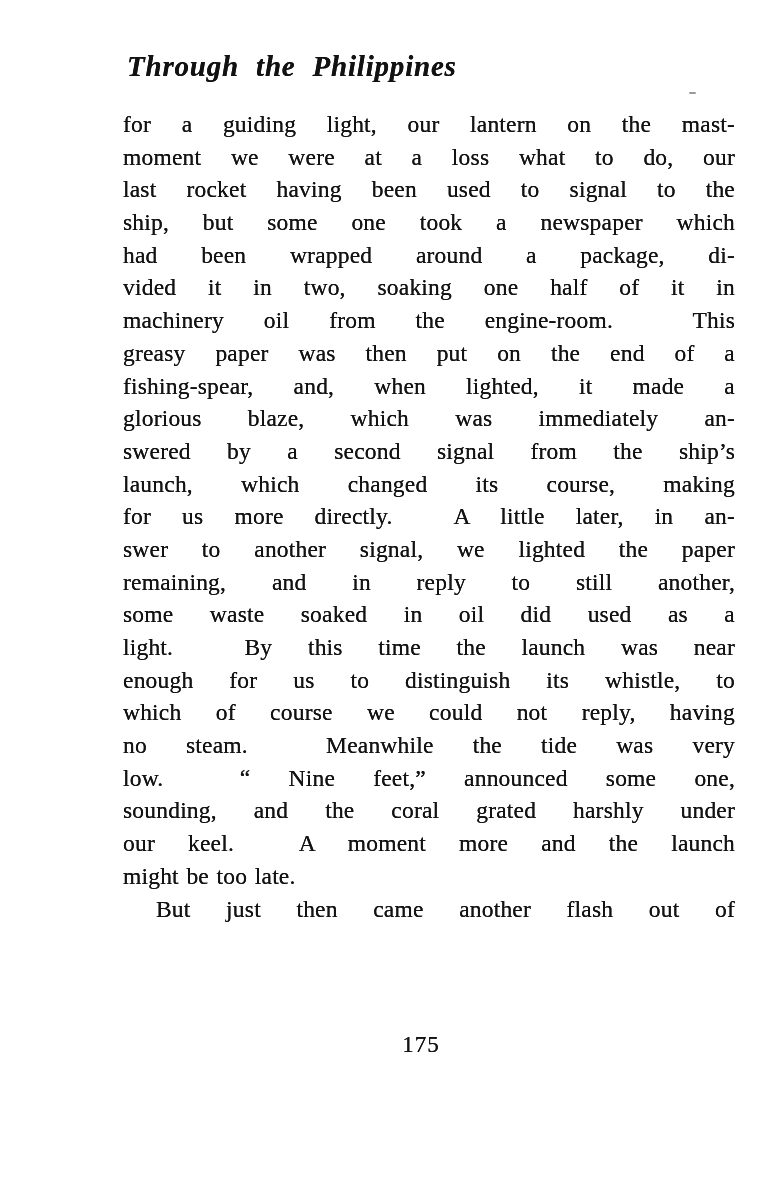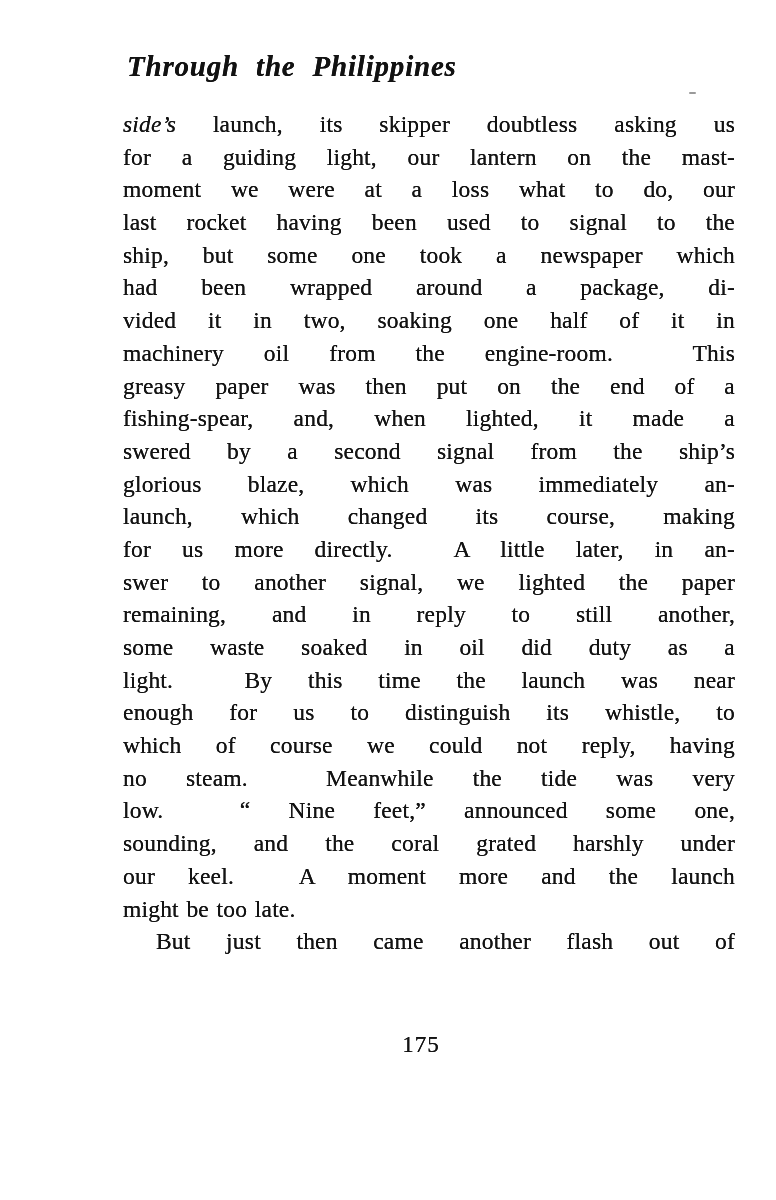--- a/index.html
+++ b/index.html
@@ -81,37 +81,36 @@
 </head>
 <body>
 
 <div class="page">
 
   <div class="running-header">Through the Philippines</div>
 
   <div class="print-speck"></div>
 
   <div class="body-text">
-      <div class="line"><span class="it">side’s</span><span> launch, its skipper doubtless asking us</span></div>
       <div class="line"><span>for a guiding light, our lantern on the mast-</span></div>
       <div class="line"><span>moment we were at a loss what to do, our</span></div>
       <div class="line"><span>last rocket having been used to signal to the</span></div>
       <div class="line"><span>ship, but some one took a newspaper which</span></div>
       <div class="line"><span>had been wrapped around a package, di-</span></div>
       <div class="line"><span>vided it in two, soaking one half of it in</span></div>
       <div class="line"><span>machinery oil from the engine-room.&nbsp; This</span></div>
       <div class="line"><span>greasy paper was then put on the end of a</span></div>
       <div class="line"><span>fishing-spear, and, when lighted, it made a</span></div>
+      <div class="line"><span>glorious blaze, which was immediately an-</span></div>
       <div class="line"><span>swered by a second signal from the ship’s</span></div>
-      <div class="line"><span>glorious blaze, which was immediately an-</span></div>
       <div class="line"><span>launch, which changed its course, making</span></div>
       <div class="line"><span>for us more directly.&nbsp; A little later, in an-</span></div>
       <div class="line"><span>swer to another signal, we lighted the paper</span></div>
       <div class="line"><span>remaining, and in reply to still another,</span></div>
-      <div class="line"><span>some waste soaked in oil did duty as a</span></div>
+      <div class="line"><span>some waste soaked in oil did used as a</span></div>
       <div class="line"><span>light.&nbsp; By this time the launch was near</span></div>
       <div class="line"><span>enough for us to distinguish its whistle, to</span></div>
       <div class="line"><span>which of course we could not reply, having</span></div>
       <div class="line"><span>no steam.&nbsp; Meanwhile the tide was very</span></div>
       <div class="line"><span>low.&nbsp; “&nbsp;Nine feet,” announced some one,</span></div>
       <div class="line"><span>sounding, and the coral grated harshly under</span></div>
       <div class="line"><span>our keel.&nbsp; A moment more and the launch</span></div>
       <div class="line no-just"><span>might be too late.</span></div>
       <div class="line indent"><span>But just then came another flash out of</span></div>
     </div>

